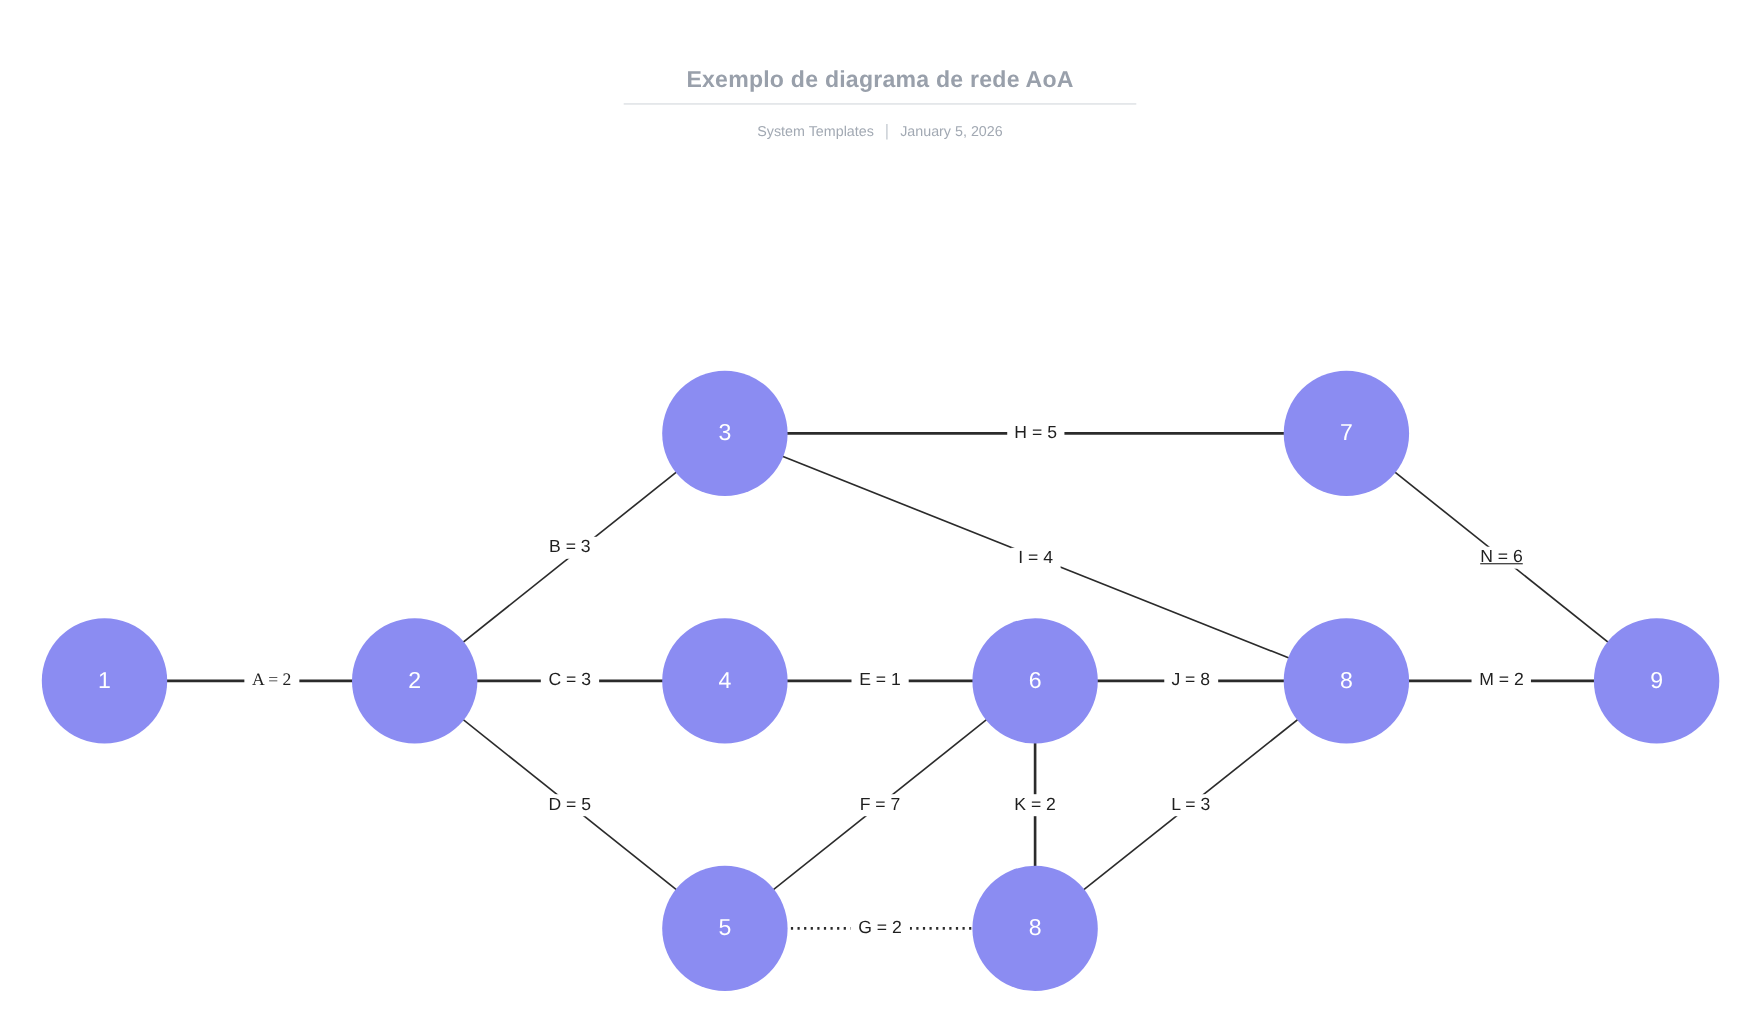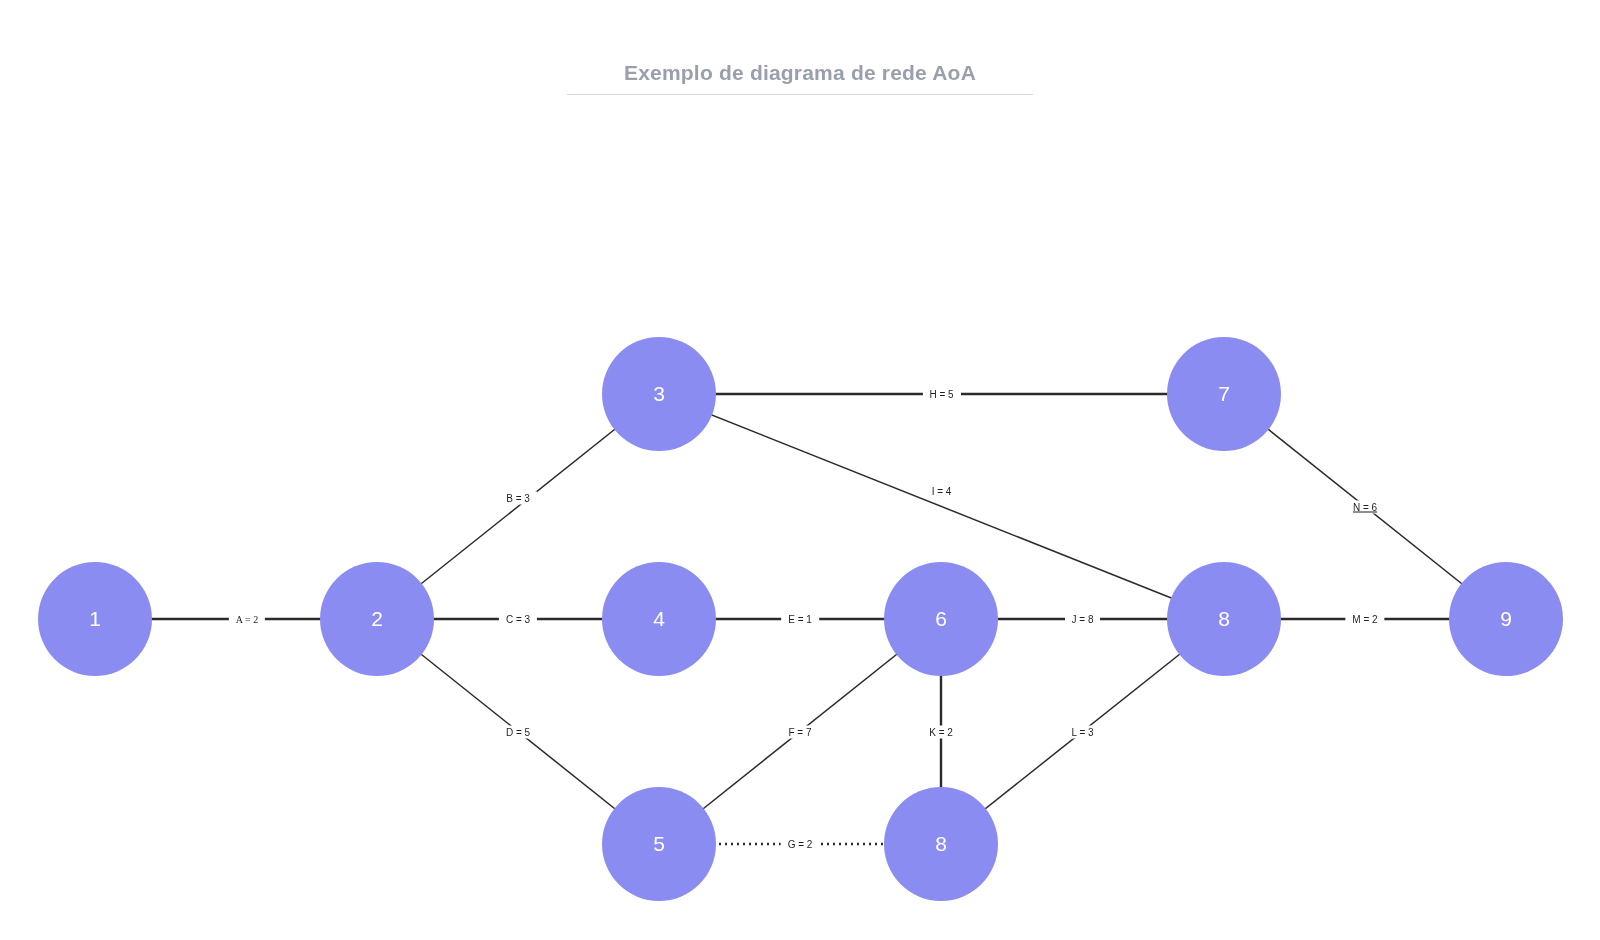--- a/index.html
+++ b/index.html
@@ -72,30 +72,35 @@
     justify-content: center;
     font-size: 21px;
     transform: translate(-50%, -50%);
     user-select: none;
   }
   .edge-label {
     position: absolute;
     transform: translate(-50%, -50%);
     background: var(--bg, #ffffff);
     padding: 1px 7px;
-    font-size: 10px;
+    font-size: 16px;
     color: var(--label-color, #1f1f1f);
     white-space: nowrap;
   }
 </style>
 </head>
 <body style="--bg: #ffffff; --node-fill: #8b8cf2; --node-text: #ffffff; --label-color: #1f1f1f; --title-color: #99a0ab; --subtitle-color: #a2a9b3; --sep-color: #c6ccd3; --divider-color: #d3d7dc;">
 
 <div class="header">
   <h1 class="page-title">Exemplo de diagrama de rede AoA</h1>
+  <div class="subtitle">
+    <span>System Templates</span>
+    <span class="sep">|</span>
+    <span>January 5, 2026</span>
+  </div>
 </div>
 
 <div class="diagram">
   <svg class="edges-layer" viewBox="0 0 1600 940" xmlns="http://www.w3.org/2000/svg">
       <line x1="95" y1="619" x2="377" y2="619" stroke="#2b2b2b" stroke-width="2.4"></line>
       <line x1="377" y1="619" x2="659" y2="394" stroke="#2b2b2b" stroke-width="1.5"></line>
       <line x1="377" y1="619" x2="659" y2="619" stroke="#2b2b2b" stroke-width="2.4"></line>
       <line x1="377" y1="619" x2="659" y2="844" stroke="#2b2b2b" stroke-width="1.5"></line>
       <line x1="659" y1="619" x2="941" y2="619" stroke="#2b2b2b" stroke-width="2.4"></line>
       <line x1="659" y1="844" x2="941" y2="619" stroke="#2b2b2b" stroke-width="1.5"></line>
@@ -120,19 +125,19 @@
     <div class="node" style="left: 941px; top: 844px; width: 114px; height: 114px;">8</div>
     <div class="node" style="left: 1506px; top: 619px; width: 114px; height: 114px;">9</div>
     <div class="edge-label" style="left: 247px; top: 619px; font-family: Liberation Serif, serif;">A = 2</div>
     <div class="edge-label" style="left: 518px; top: 498px;">B = 3</div>
     <div class="edge-label" style="left: 518px; top: 619px;">C = 3</div>
     <div class="edge-label" style="left: 518px; top: 731.5px;">D = 5</div>
     <div class="edge-label" style="left: 800px; top: 619px;">E = 1</div>
     <div class="edge-label" style="left: 800px; top: 731.5px;">F = 7</div>
     <div class="edge-label" style="left: 800px; top: 844px;">G = 2</div>
     <div class="edge-label" style="left: 941.5px; top: 394px;">H = 5</div>
-    <div class="edge-label" style="left: 941.5px; top: 491px;">I = 4</div>
+    <div class="edge-label" style="left: 941.5px; top: 508px;">I = 4</div>
     <div class="edge-label" style="left: 1082.5px; top: 619px;">J = 8</div>
     <div class="edge-label" style="left: 941px; top: 731.5px;">K = 2</div>
     <div class="edge-label" style="left: 1082.5px; top: 731.5px;">L = 3</div>
     <div class="edge-label" style="left: 1365px; top: 619px;">M = 2</div>
     <div class="edge-label" style="left: 1365px; top: 506.5px; text-decoration: underline;">N = 6</div>
   </div>
 
 </body></html>

